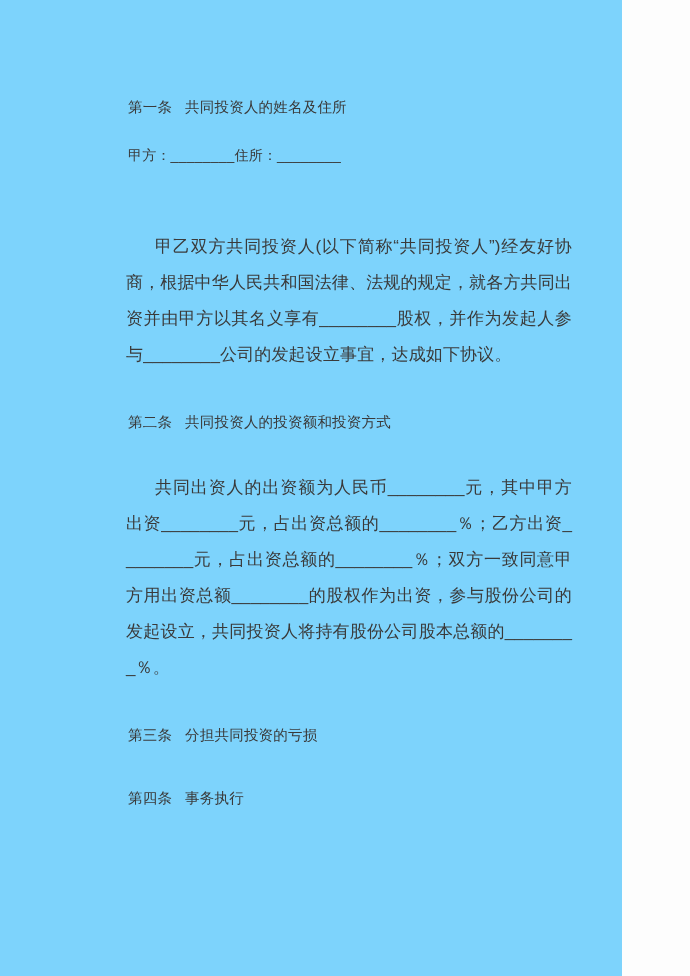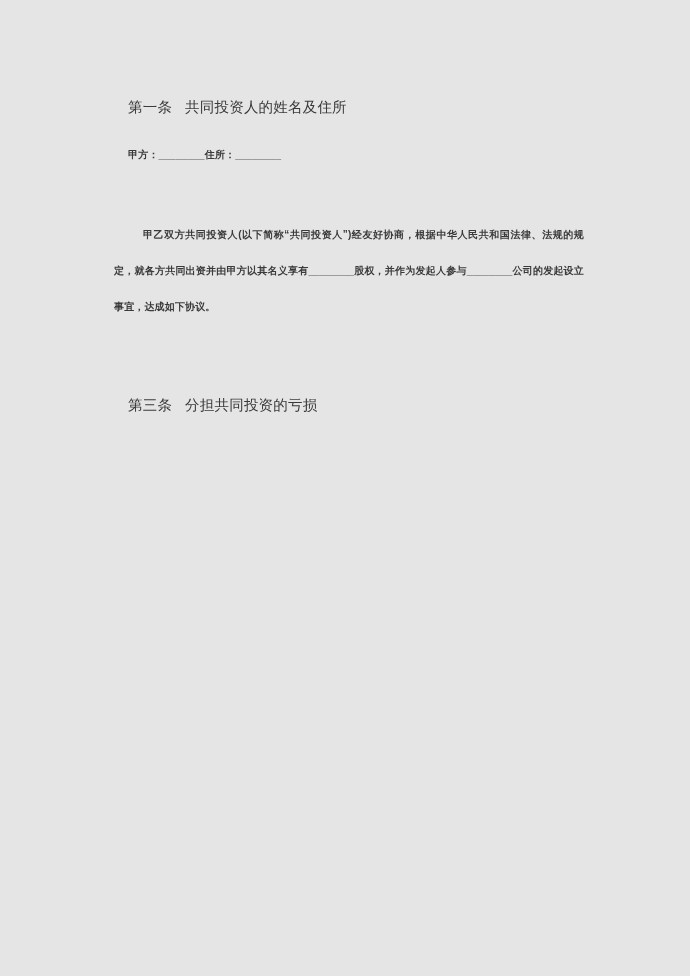--- a/index.html
+++ b/index.html
@@ -9,68 +9,66 @@
   body {
     width: 690px;
     height: 976px;
     background: #fdfdfd;
     font-family: "Liberation Sans", "DejaVu Sans", sans-serif;
     color: #3a3a3a;
     overflow: hidden;
   }
   .page {
     position: relative;
-    width: 690px;
+    width: 622px;
     height: 976px;
-    background: #e5e5e5;
+    background: #7dd3fc;
     box-sizing: border-box;
   }
   .content {
     position: absolute;
     left: 110px;
     top: 96px;
     width: 478px;
   }
   .clause-heading {
     font-size: 14.5px;
     line-height: 22px;
     color: #3a3a3a;
     margin: 0 0 0 18px;
     white-space: nowrap;
     letter-spacing: 0.2px;
   }
   .clause-heading .num {
     margin-right: 13px;
   }
   .para {
-    font-size: 10px;
+    font-size: 17px;
     line-height: 36px;
     color: #3a3a3a;
-    margin: 4px;
+    margin: 16px;
     text-align: justify;
     text-justify: inter-ideograph;
     text-indent: 29px;
     letter-spacing: 0.15px;
     word-break: break-all;
-    font-weight: bold;
   }
   .gap-a { height: 26px; }
   .gap-b { height: 24px; }
   .gap-c { height: 23px; }
   .gap-d { height: 22px; }
   .gap-e { height: 21px; }
   .gap-f { height: 20px; }
   .line-row {
-    font-size: 10px;
+    font-size: 14px;
     line-height: 22px;
     color: #3a3a3a;
     margin: 0 0 0 18px;
     white-space: nowrap;
     letter-spacing: 0.2px;
-    font-weight: bold;
   }
 </style>
 </head>
 <body>
 
 <div class="page">
   <div class="content">
 
     <div class="clause-heading">
       <span class="num">第一条</span><span>共同投资人的姓名及住所</span>
@@ -82,30 +80,37 @@
 
     <div class="gap-b"></div>
 
 
     <div class="gap-c"></div>
 
     <p class="para">甲乙双方共同投资人(以下简称“共同投资人”)经友好协商，根据中华人民共和国法律、法规的规定，就各方共同出资并由甲方以其名义享有________股权，并作为发起人参与________公司的发起设立事宜，达成如下协议。</p>
 
     <div class="gap-d"></div>
 
+    <div class="clause-heading">
+      <span class="num">第二条</span><span>共同投资人的投资额和投资方式</span>
+    </div>
 
     <div class="gap-e"></div>
 
+    <p class="para">共同出资人的出资额为人民币________元，其中甲方出资________元，占出资总额的________％；乙方出资________元，占出资总额的________％；双方一致同意甲方用出资总额________的股权作为出资，参与股份公司的发起设立，共同投资人将持有股份公司股本总额的________％。</p>
 
     <div class="gap-d"></div>
 
     <div class="clause-heading">
       <span class="num">第三条</span><span>分担共同投资的亏损</span>
     </div>
 
     <div class="gap-e"></div>
 
 
     <div class="gap-f"></div>
 
+    <div class="clause-heading">
+      <span class="num">第四条</span><span>事务执行</span>
+    </div>
 
   </div>
 </div>
 
 </body></html>

